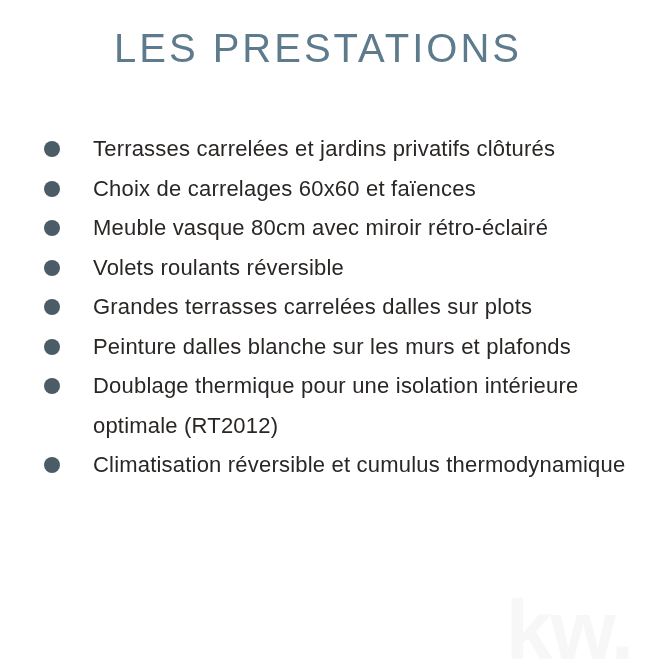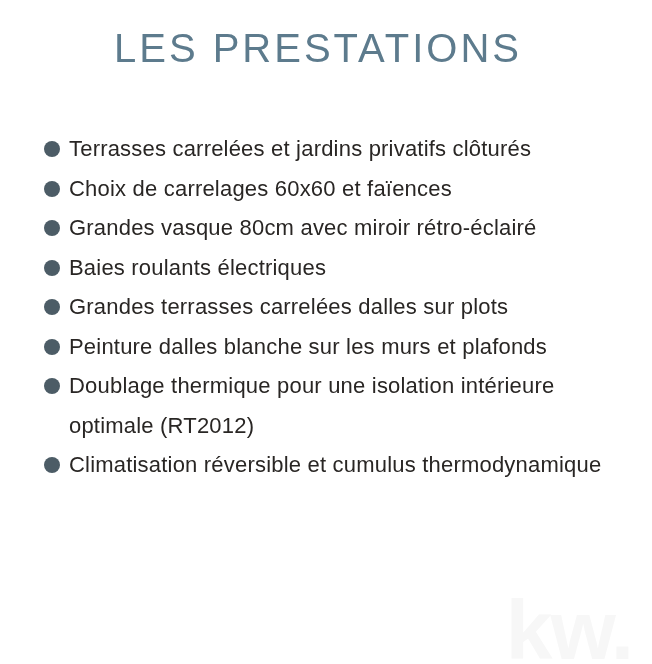--- a/index.html
+++ b/index.html
@@ -31,20 +31,21 @@
     margin: 0;
     padding: 0;
     position: absolute;
     top: 129px;
     left: 44px;
     right: 2px;
   }
   ul.prestations li {
     display: flex;
     align-items: flex-start;
+    gap: 24px;
   }
   .bullet {
     flex: 0 0 auto;
     width: 16px;
     height: 16px;
     border-radius: 50%;
     background: #4c5c66;
     margin-top: 12px;
     margin-right: 9px;
   }
@@ -79,25 +80,25 @@
     <li>
       <span class="bullet"></span>
       <span class="item-text">Terrasses carrelées et jardins privatifs clôturés</span>
     </li>
     <li>
       <span class="bullet"></span>
       <span class="item-text">Choix de carrelages 60x60 et faïences</span>
     </li>
     <li>
       <span class="bullet"></span>
-      <span class="item-text">Grandes vasque 80cm avec miroir rétro-éclairé</span>
+      <span class="item-text">Meuble vasque 80cm avec miroir rétro-éclairé</span>
     </li>
     <li>
       <span class="bullet"></span>
-      <span class="item-text">Baies roulants électriques</span>
+      <span class="item-text">Volets roulants réversible</span>
     </li>
     <li>
       <span class="bullet"></span>
       <span class="item-text">Grandes terrasses carrelées dalles sur plots</span>
     </li>
     <li>
       <span class="bullet"></span>
       <span class="item-text">Peinture dalles blanche sur les murs et plafonds</span>
     </li>
     <li>

